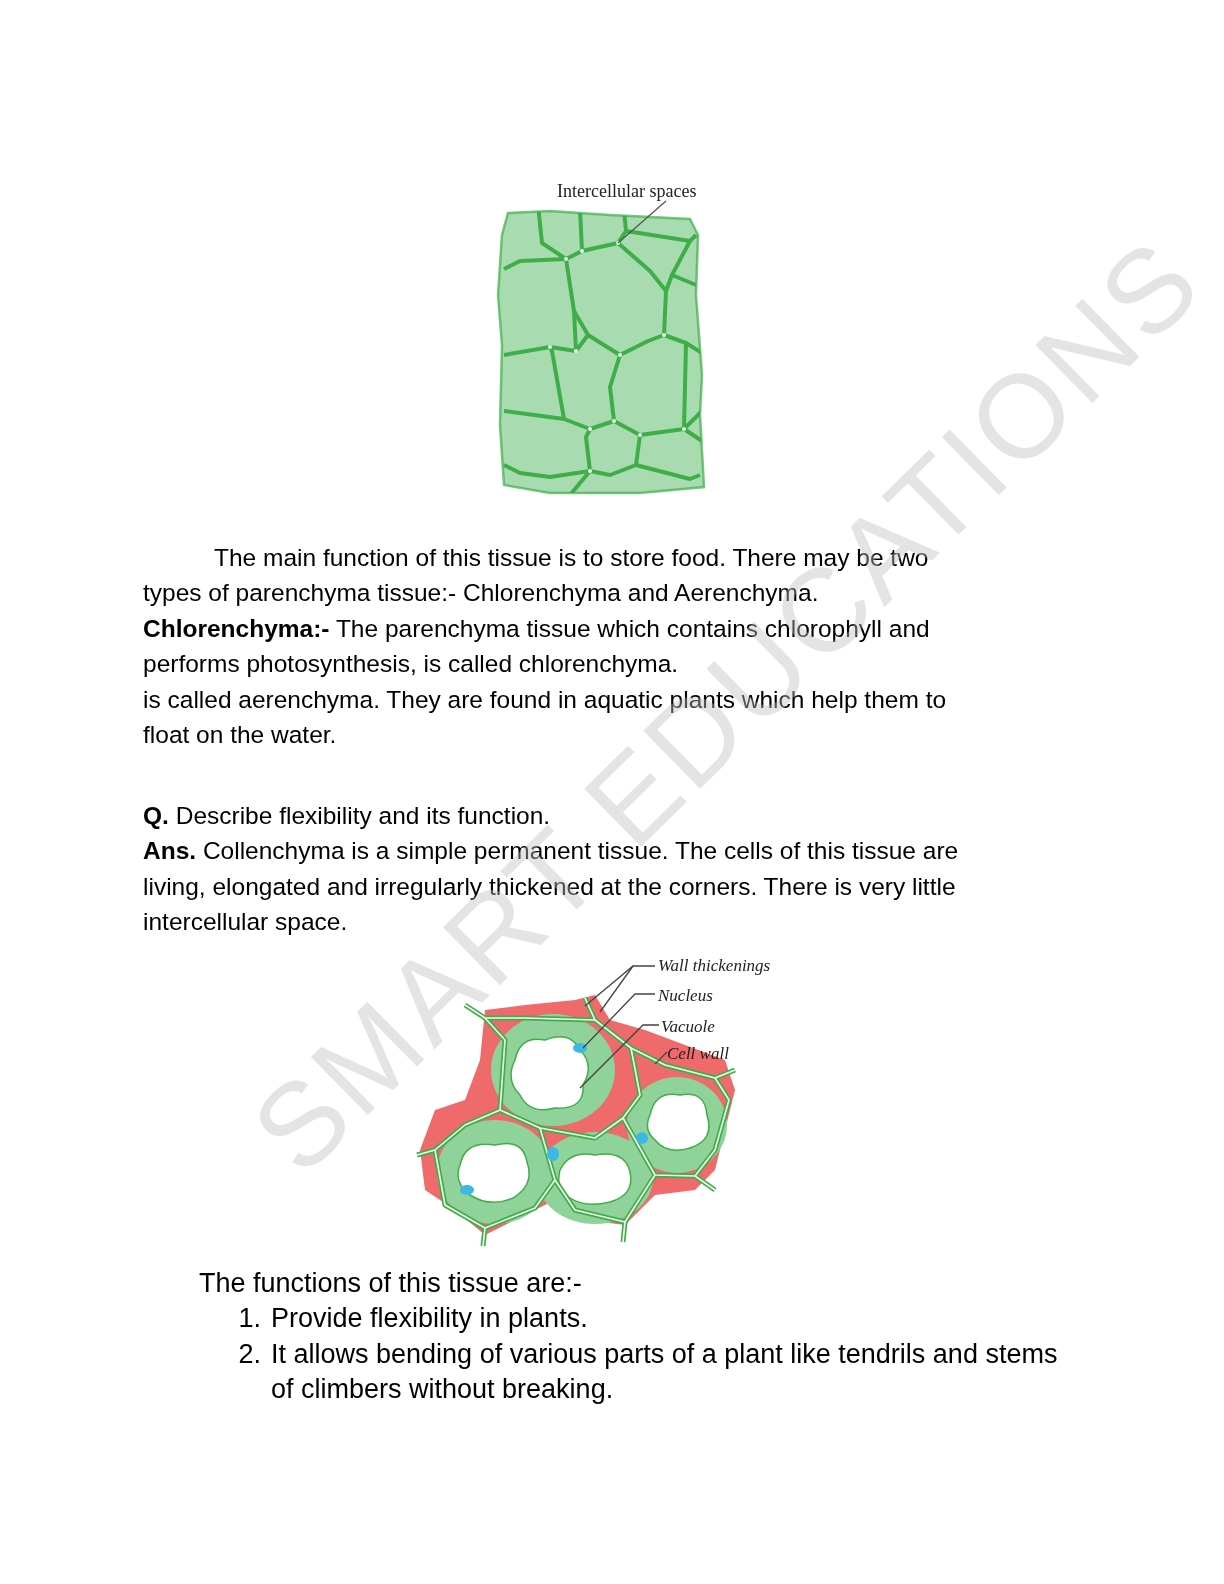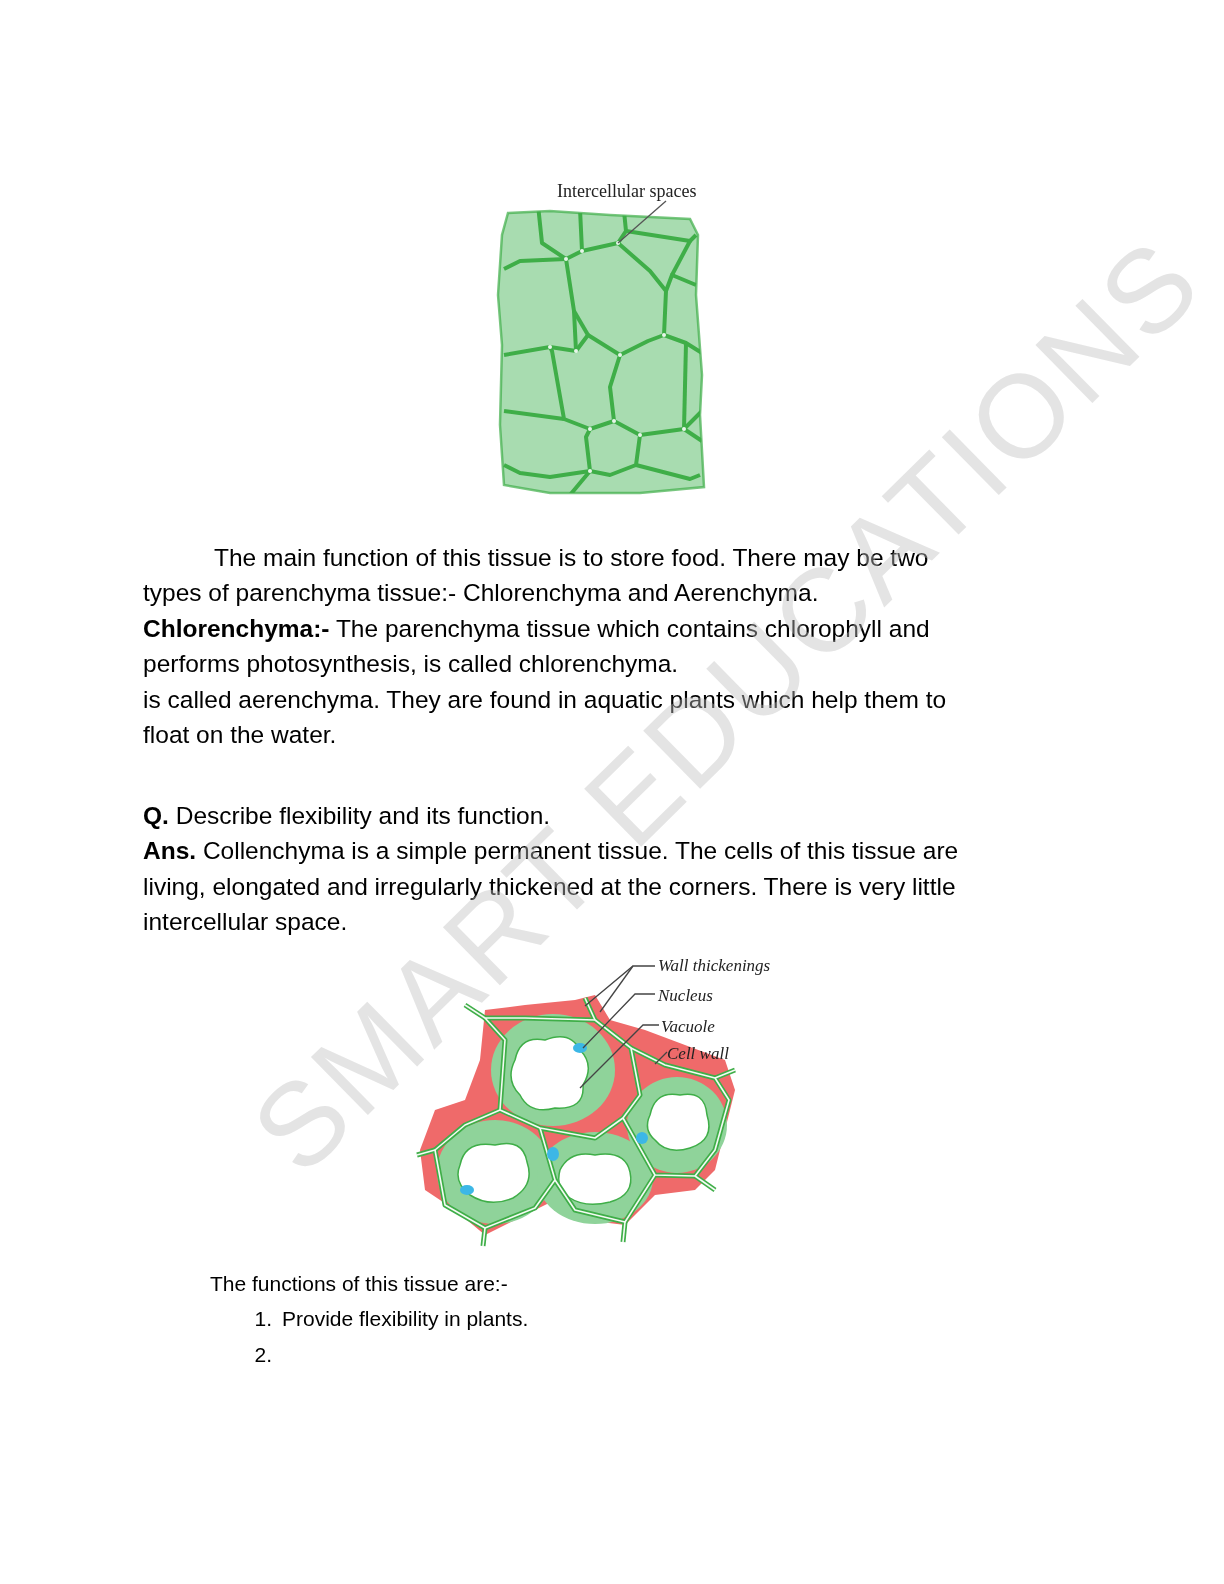--- a/index.html
+++ b/index.html
@@ -13,21 +13,21 @@
     color: rgba(190,190,190,0.42); white-space: nowrap; text-align: center;
     line-height: 120px; pointer-events: none; z-index: 3; font-weight: 400;
   }
   .fig { position: absolute; }
   .fig svg { display: block; }
   .fig-label { font-family: "Liberation Serif", serif; fill: #222; }
   .text-block { position: absolute; left: 143px; width: 940px; font-size: 24.5px; line-height: 35.4px; z-index: 2; }
   .line { white-space: nowrap; height: 35.4px; }
   .indent { padding-left: 71px; margin-top: 25px; }
   b { font-weight: 700; }
-  .list { position: absolute; left: 210px; top: 1266px; width: 900px; font-size: 21px; line-height: 35.4px; z-index: 2; }
+  .list { position: absolute; left: 199px; top: 1266px; width: 900px; font-size: 27px; line-height: 35.4px; z-index: 2; }
   .list-item { display: flex; }
   .list-num { width: 72px; text-align: right; padding-right: 10px; box-sizing: border-box; flex: none; }
   .list-text { white-space: nowrap; }
 </style>
 </head>
 <body>
 
 <div class="page">
 
   <div class="watermark">SMART EDUCATIONS</div>
@@ -174,16 +174,20 @@
   <div class="list">
     <div class="line">The functions of this tissue are:-</div>
     <div class="list-item">
       <span class="list-num">1.</span>
       <div>
         <div class="list-text">Provide flexibility in plants.</div>
       </div>
     </div>
     <div class="list-item">
       <span class="list-num">2.</span>
+      <div>
+        <div class="list-text">It allows bending of various parts of a plant like tendrils and stems</div>
+        <div class="list-text">of climbers without breaking.</div>
+      </div>
     </div>
   </div>
 
 </div>
 
 </body></html>

